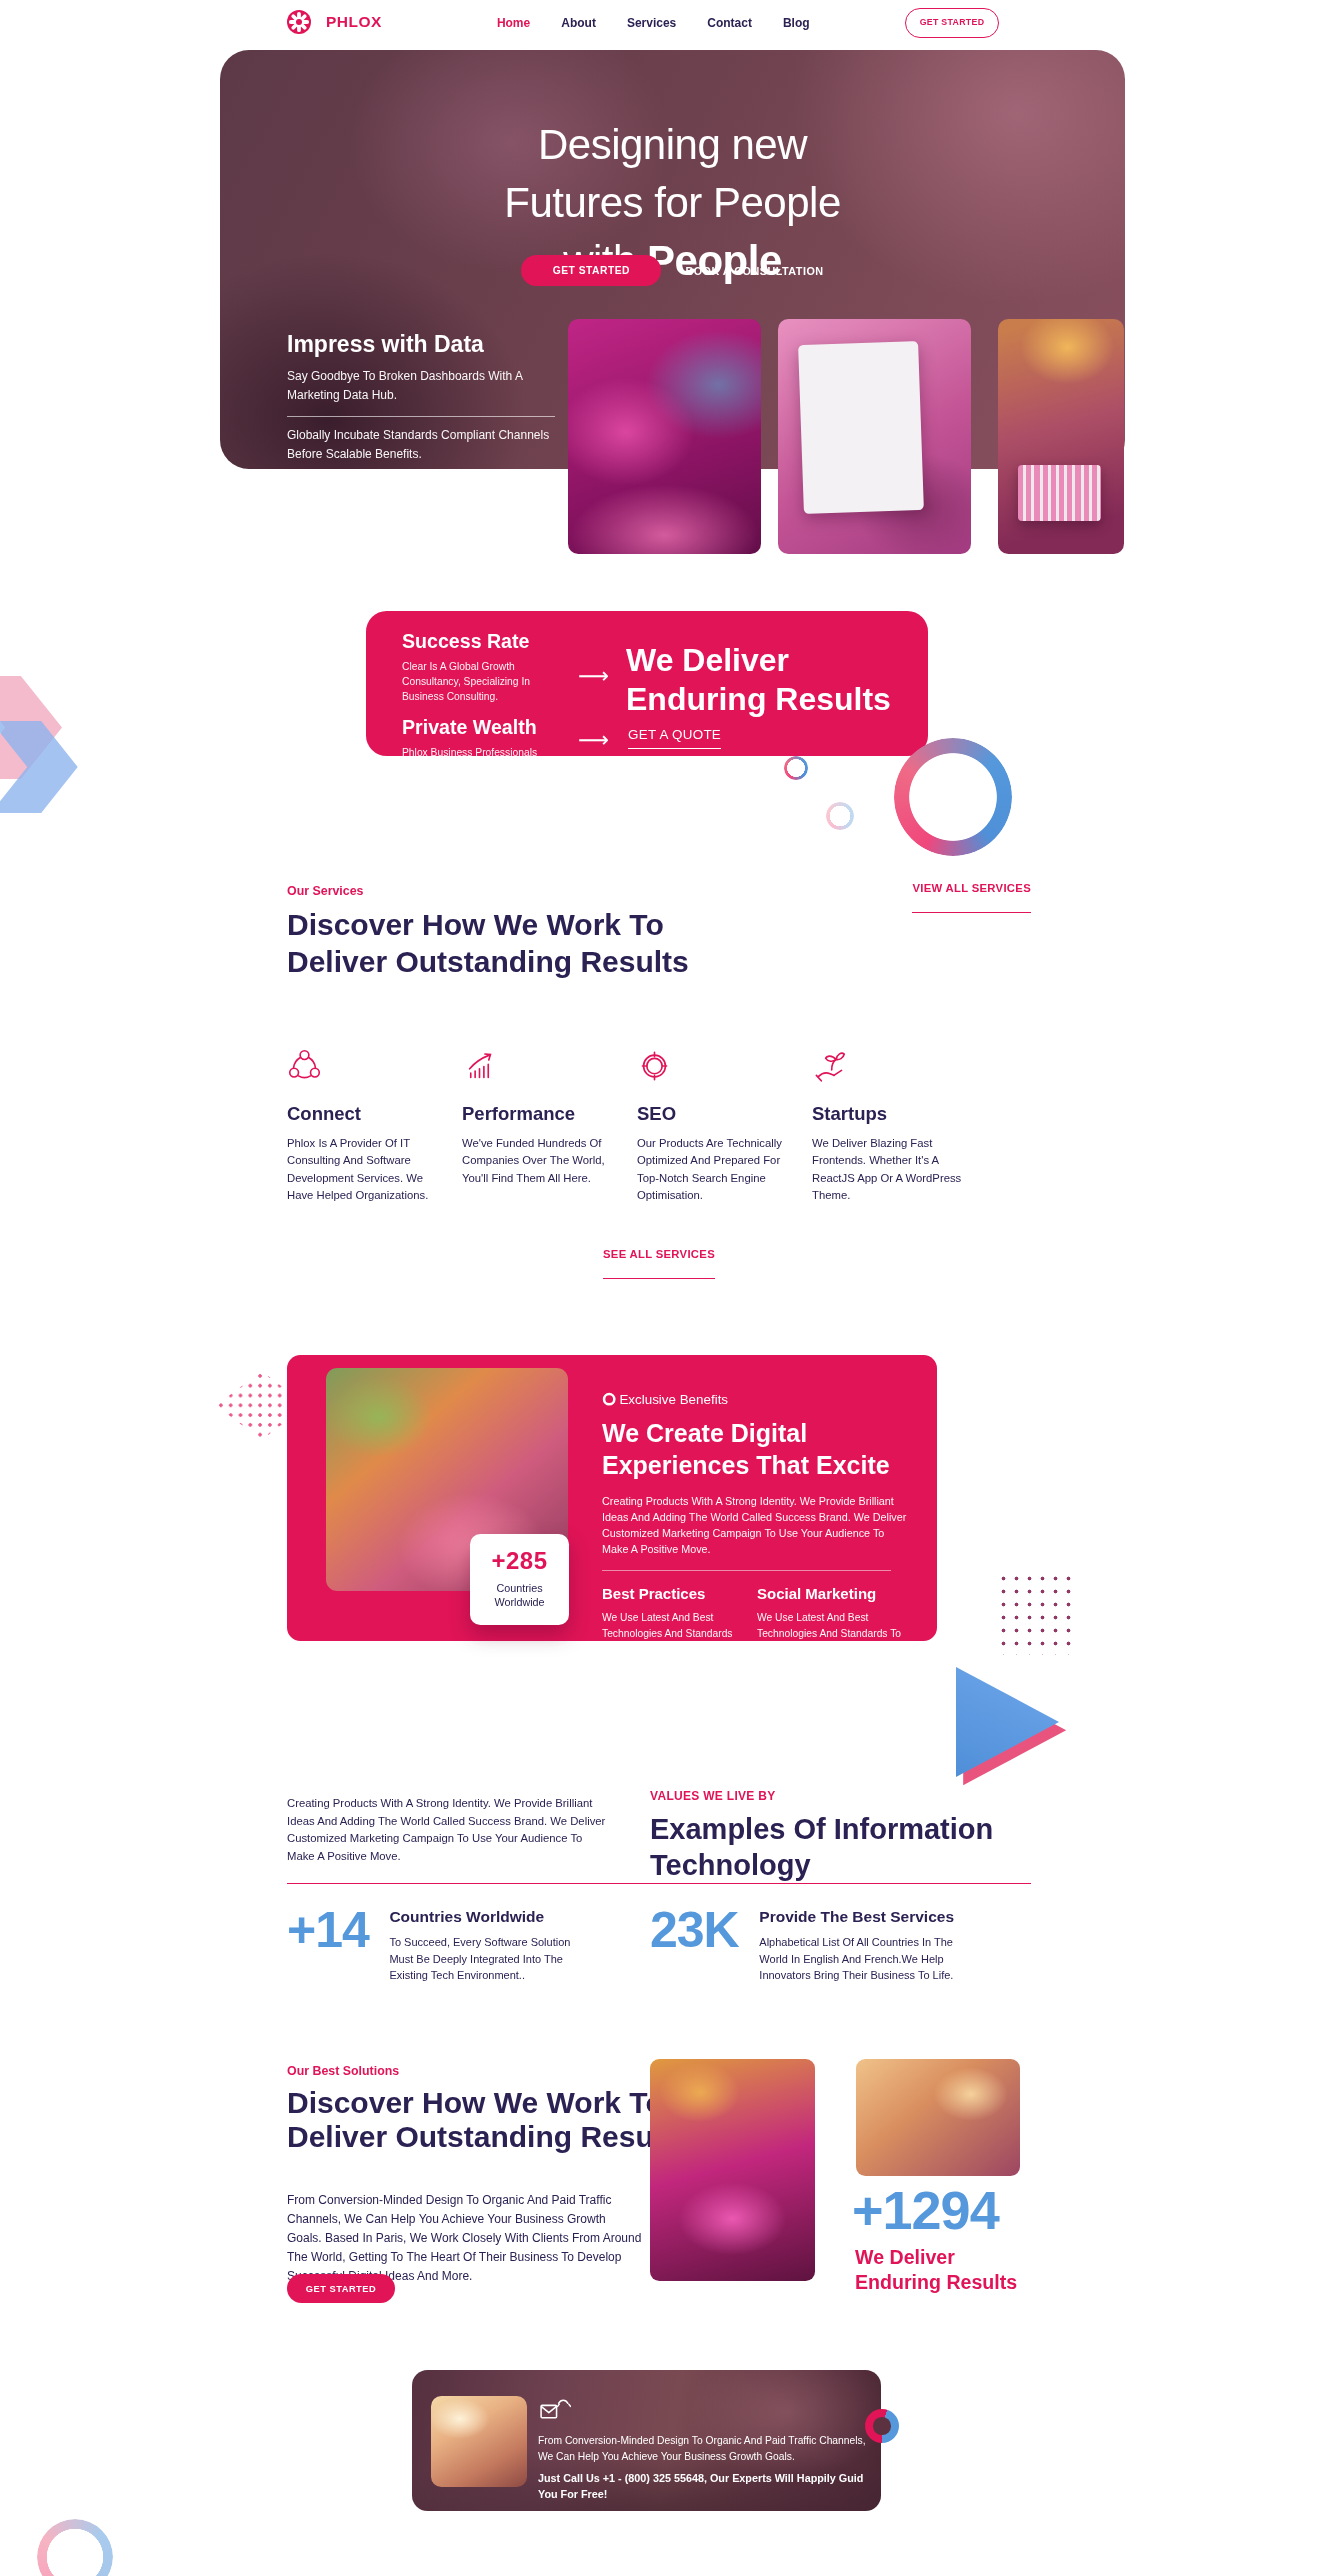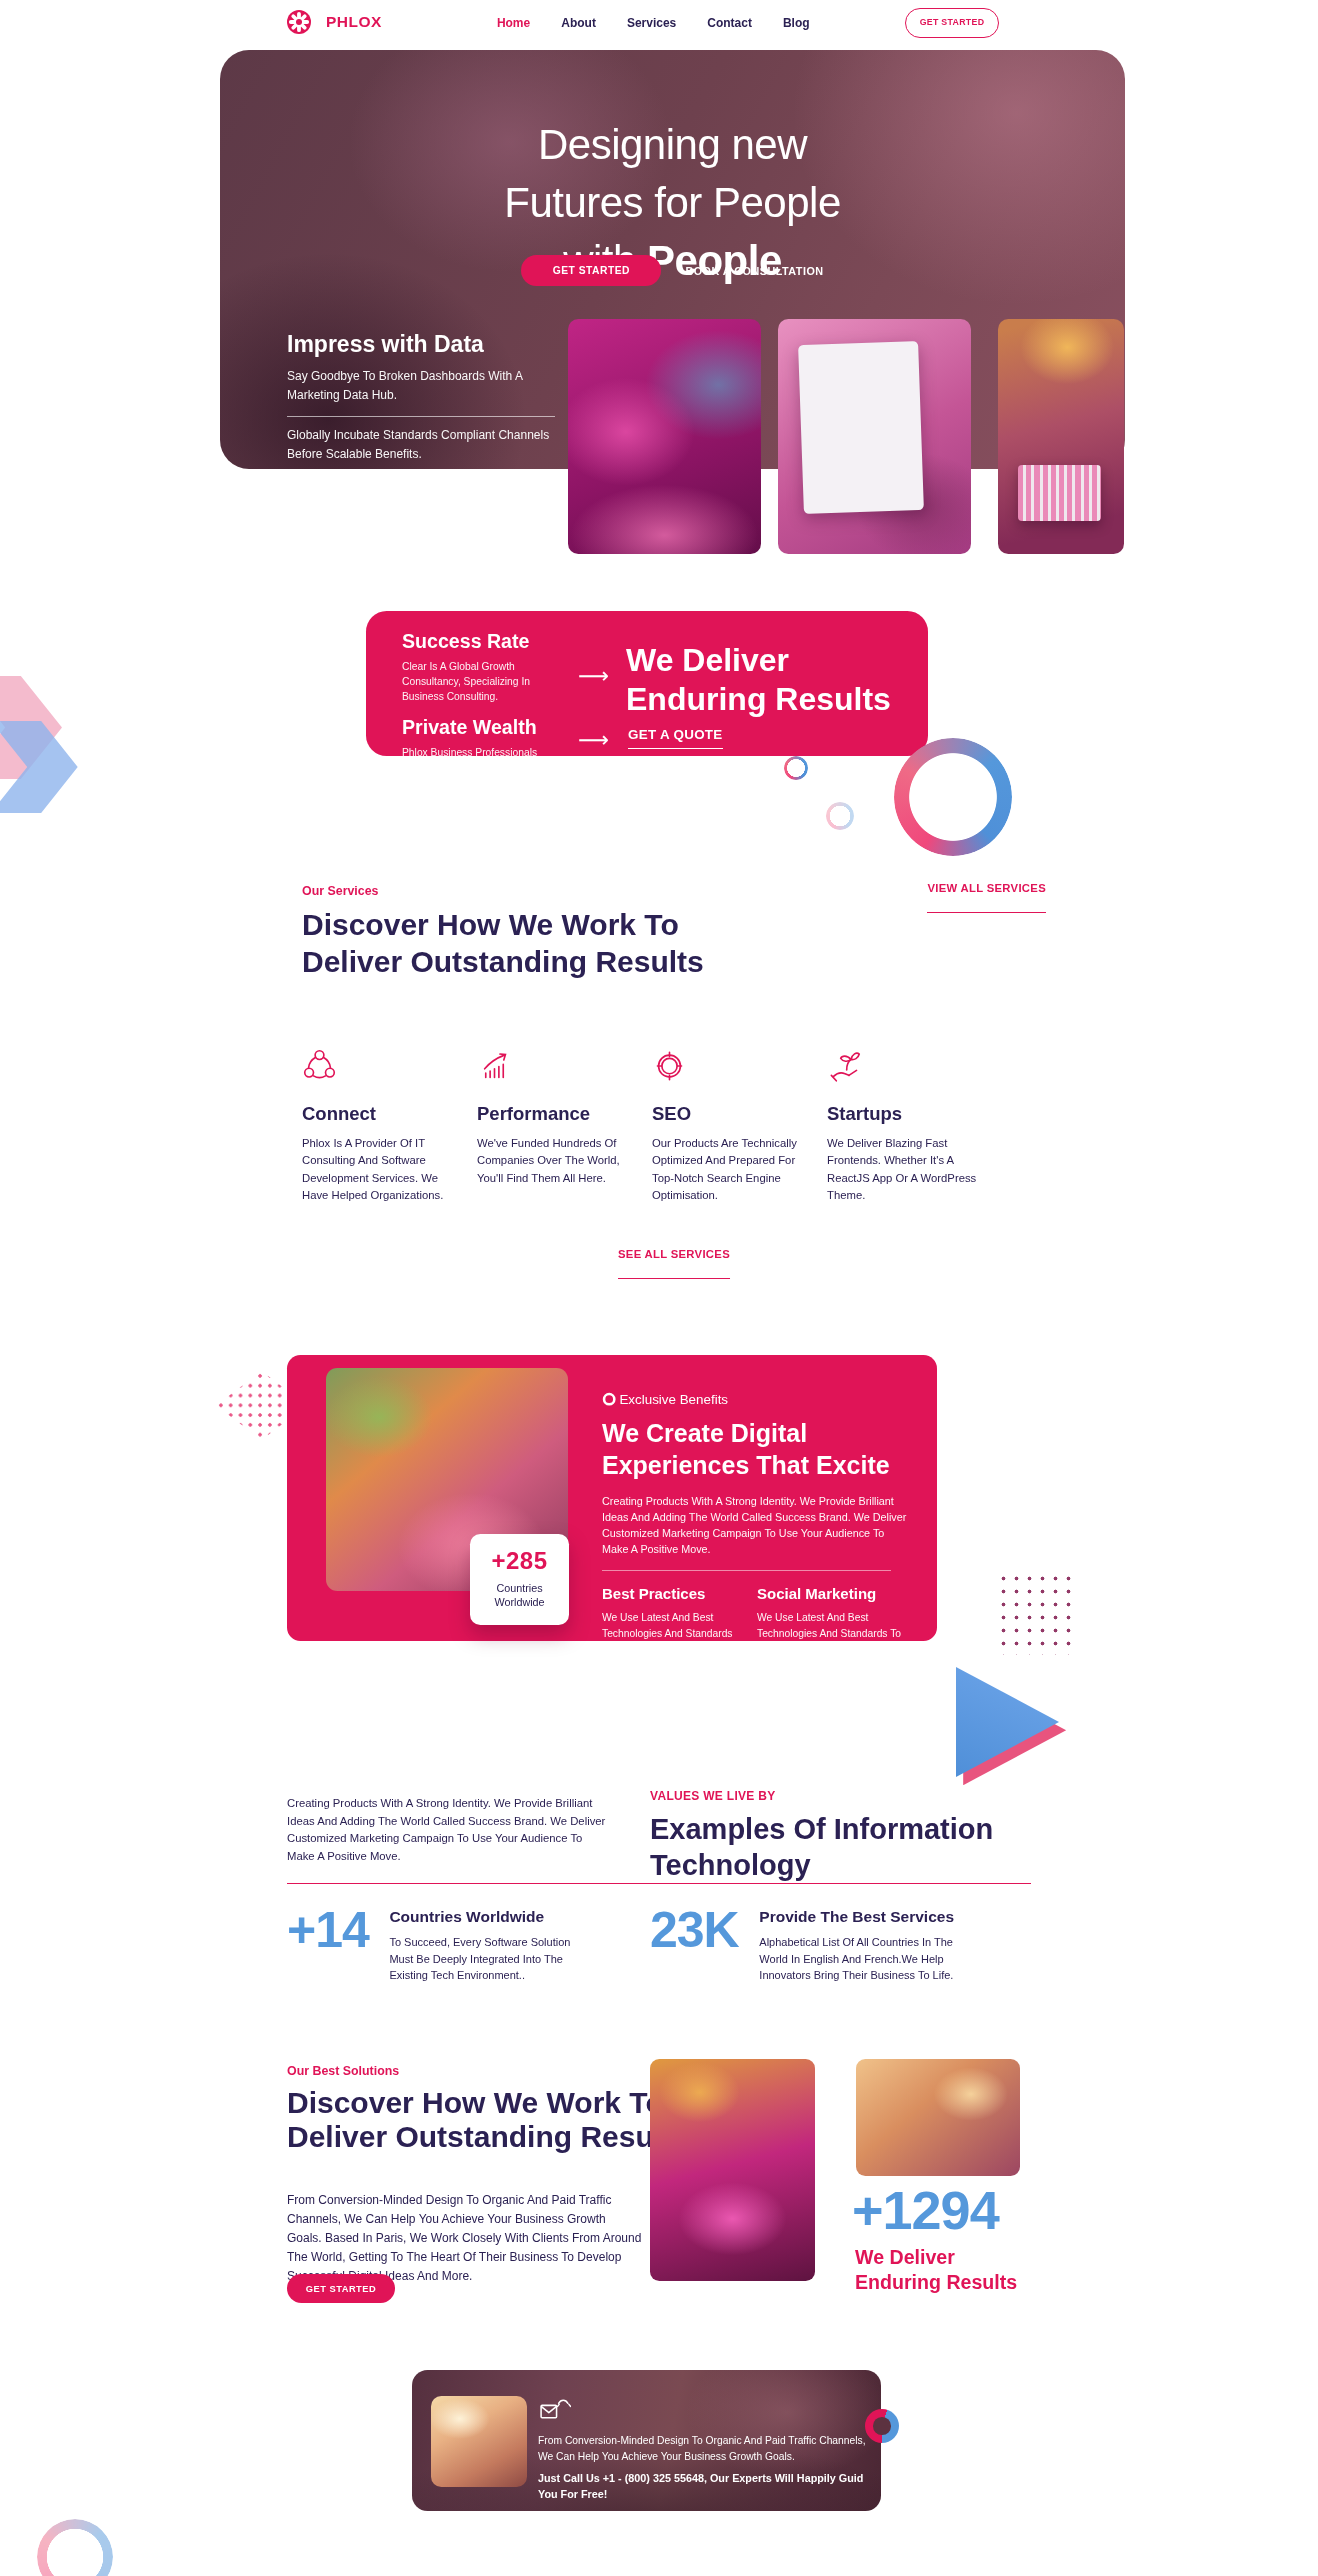--- a/index.html
+++ b/index.html
@@ -61,38 +61,38 @@
   
   #success-card { position:absolute; left:366px; top:611px; width:562px; height:145px; background:#E01457;
     border-radius:20.6px; color:#fff; z-index:2; }
   #success-left { position:absolute; left:36px; top:18.5px; width:155px; }
   .success-item-title { font-size:19.6px; font-weight:800; }
   .success-item-desc { margin-top:6.2px; font-size:10.3px; line-height:15px; opacity:.95; }
   #success-item-2 { margin-top:12.4px; }
   .success-arrow { position:absolute; left:212px; font-size:21.6px; font-weight:400; color:#fff; }
   #arrow1 { top:52px; } #arrow2 { top:116px; }
   #success-heading { position:absolute; left:260px; top:30px; width:299px; font-size:32px; line-height:39px; font-weight:800; }
-  #success-cta { position:absolute; left:262px; top:116px; font-size:13.4px; font-weight:700; letter-spacing:0.3px;
+  #success-cta { position:absolute; left:262px; top:116px; font-size:13.4px; font-weight:400; letter-spacing:0.3px;
     border-bottom:1.5px solid #fff; padding-bottom:6.2px; cursor:pointer; }
 
   .ring { border-radius:50%;
     background:conic-gradient(from 210deg,#f0487c,#ef6a86 25%,#5598DB 55%,#4f90d8 80%,#f0487c);
     -webkit-mask:radial-gradient(circle, transparent 52%, #000 53%);
             mask:radial-gradient(circle, transparent 52%, #000 53%); }
   #ring-big { position:absolute; left:894px; top:738px; width:118px; height:118px; z-index:3; }
   #ring-small { position:absolute; left:784px; top:756px; width:24px; height:24px; z-index:3; }
   #ring-faded { position:absolute; left:826px; top:802px; width:28px; height:28px; opacity:.35; z-index:1; }
   #ring-footer-left { position:absolute; left:37px; top:2519px; width:76px; height:76px; opacity:.5; }
 
   .chev { position:absolute; clip-path:polygon(0 0,58% 0,100% 50%,58% 100%,0 100%,42% 50%); z-index:0; }
   #chev-pink { left:-36px; top:676px; width:98px; height:103px; background:#f2afc4; opacity:.85; }
   #chev-blue { left:-9.3px; top:721px; width:87px; height:92px; background:#8fb4ec; opacity:.8; }
 
   
-  #services { position:absolute; left:287px; top:876px; width:744px; height:412px;margin-left:15px; }
+  #services { position:absolute; left:287px; top:876px; width:744px; height:412px; }
   .eyebrow { color:#E01457; font-size:12.4px; font-weight:600; }
   #services .eyebrow { position:absolute; left:0; top:7.7px; }
   #services-heading { position:absolute; left:0; top:30px; width:407px; font-size:30px; line-height:37px; font-weight:700; color:#2B2153; }
   .link-underline { color:#E01457; font-size:11.3px; font-weight:700; letter-spacing:0.3px;
     border-bottom:1.5px solid #E01457; padding-bottom:18px; cursor:pointer; }
   #view-all { position:absolute; right:0; top:6.2px; }
   #service-grid { position:absolute; left:0; top:172px; width:744px; display:flex; gap:10px; }
   .service-card { width:165px; cursor:pointer; }
   .service-card .icon-wrap { height:38px; }
   .service-title { margin-top:16.5px; font-size:18.5px; font-weight:800; color:#2B2153; }

